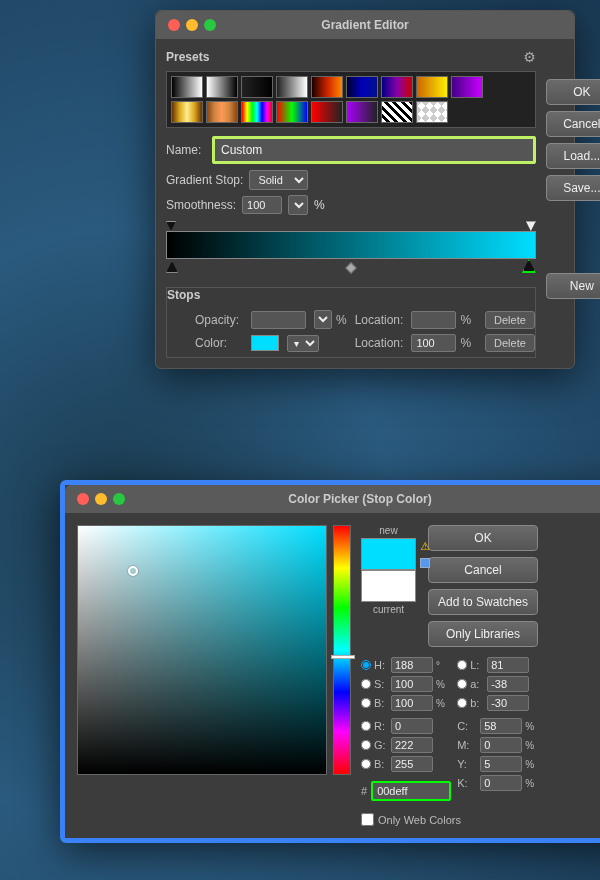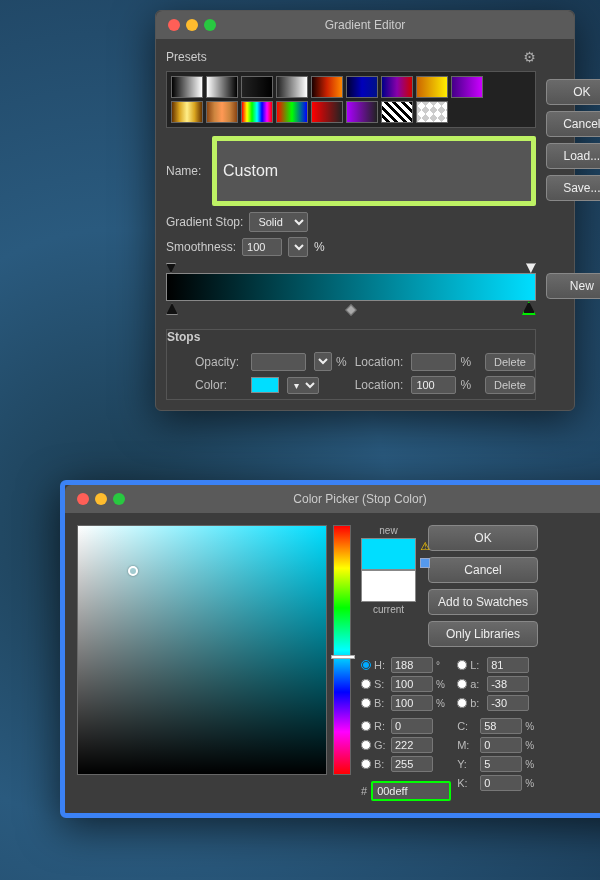--- a/index.html
+++ b/index.html
@@ -53,34 +53,34 @@
     .btn-close { background: #ff5f57; }
     .btn-min { background: #febc2e; }
     .btn-max { background: #28c840; }
 
     .dialog-title {
       position: absolute;
       left: 50%;
       transform: translateX(-50%);
       font-size: 12px;
       color: #ccc;
-      font-weight: 400;
+      font-weight: 700;
     }
 
     
     .presets-header {
       display: flex;
       justify-content: space-between;
       align-items: center;
       margin-bottom: 6px;
     }
     .presets-label {
       font-size: 12px;
       color: #ccc;
-      font-weight: 400;
+      font-weight: 700;
     }
     .gear-icon {
       font-size: 14px;
       color: #aaa;
       cursor: pointer;
     }
 
     .presets-grid {
       background: #2a2a2a;
       border: 1px solid #555;
@@ -110,24 +110,24 @@
       margin-top: 4px;
     }
     .name-label {
       color: #ccc;
       margin-right: 6px;
       min-width: 40px;
     }
     .name-input {
       flex: 1;
       background: #555;
-      border: 5px solid #bef264;
-      color: #eee;
-      padding: 21px 6px;
-      font-size: 16px;
+      border: 3px solid #bef264;
+      color: #eee;
+      padding: 4px 6px;
+      font-size: 12px;
       border-radius: 2px;
     }
 
     .dialog-btn {
       width: 72px;
       padding: 5px 8px;
       background: linear-gradient(to bottom, #6a6a6a, #555);
       border: 1px solid #888;
       border-radius: 4px;
       color: #eee;
@@ -638,15 +638,19 @@
             <span class="field-unit">%</span>
           </div>
           <div class="field-row">
             <span class="field-label" style="min-width:20px;">K:</span>
             <input type="text" class="field-input" value="0" style="">
             <span class="field-unit">%</span>
           </div>
         </div>
       </div>
 
+      <div class="only-web" style="margin-top:6px;">
+        <input type="checkbox" style="">
+        <span>Only Web Colors</span>
+      </div>
     </div>
   </div>
 </div>
 
 </body></html>

